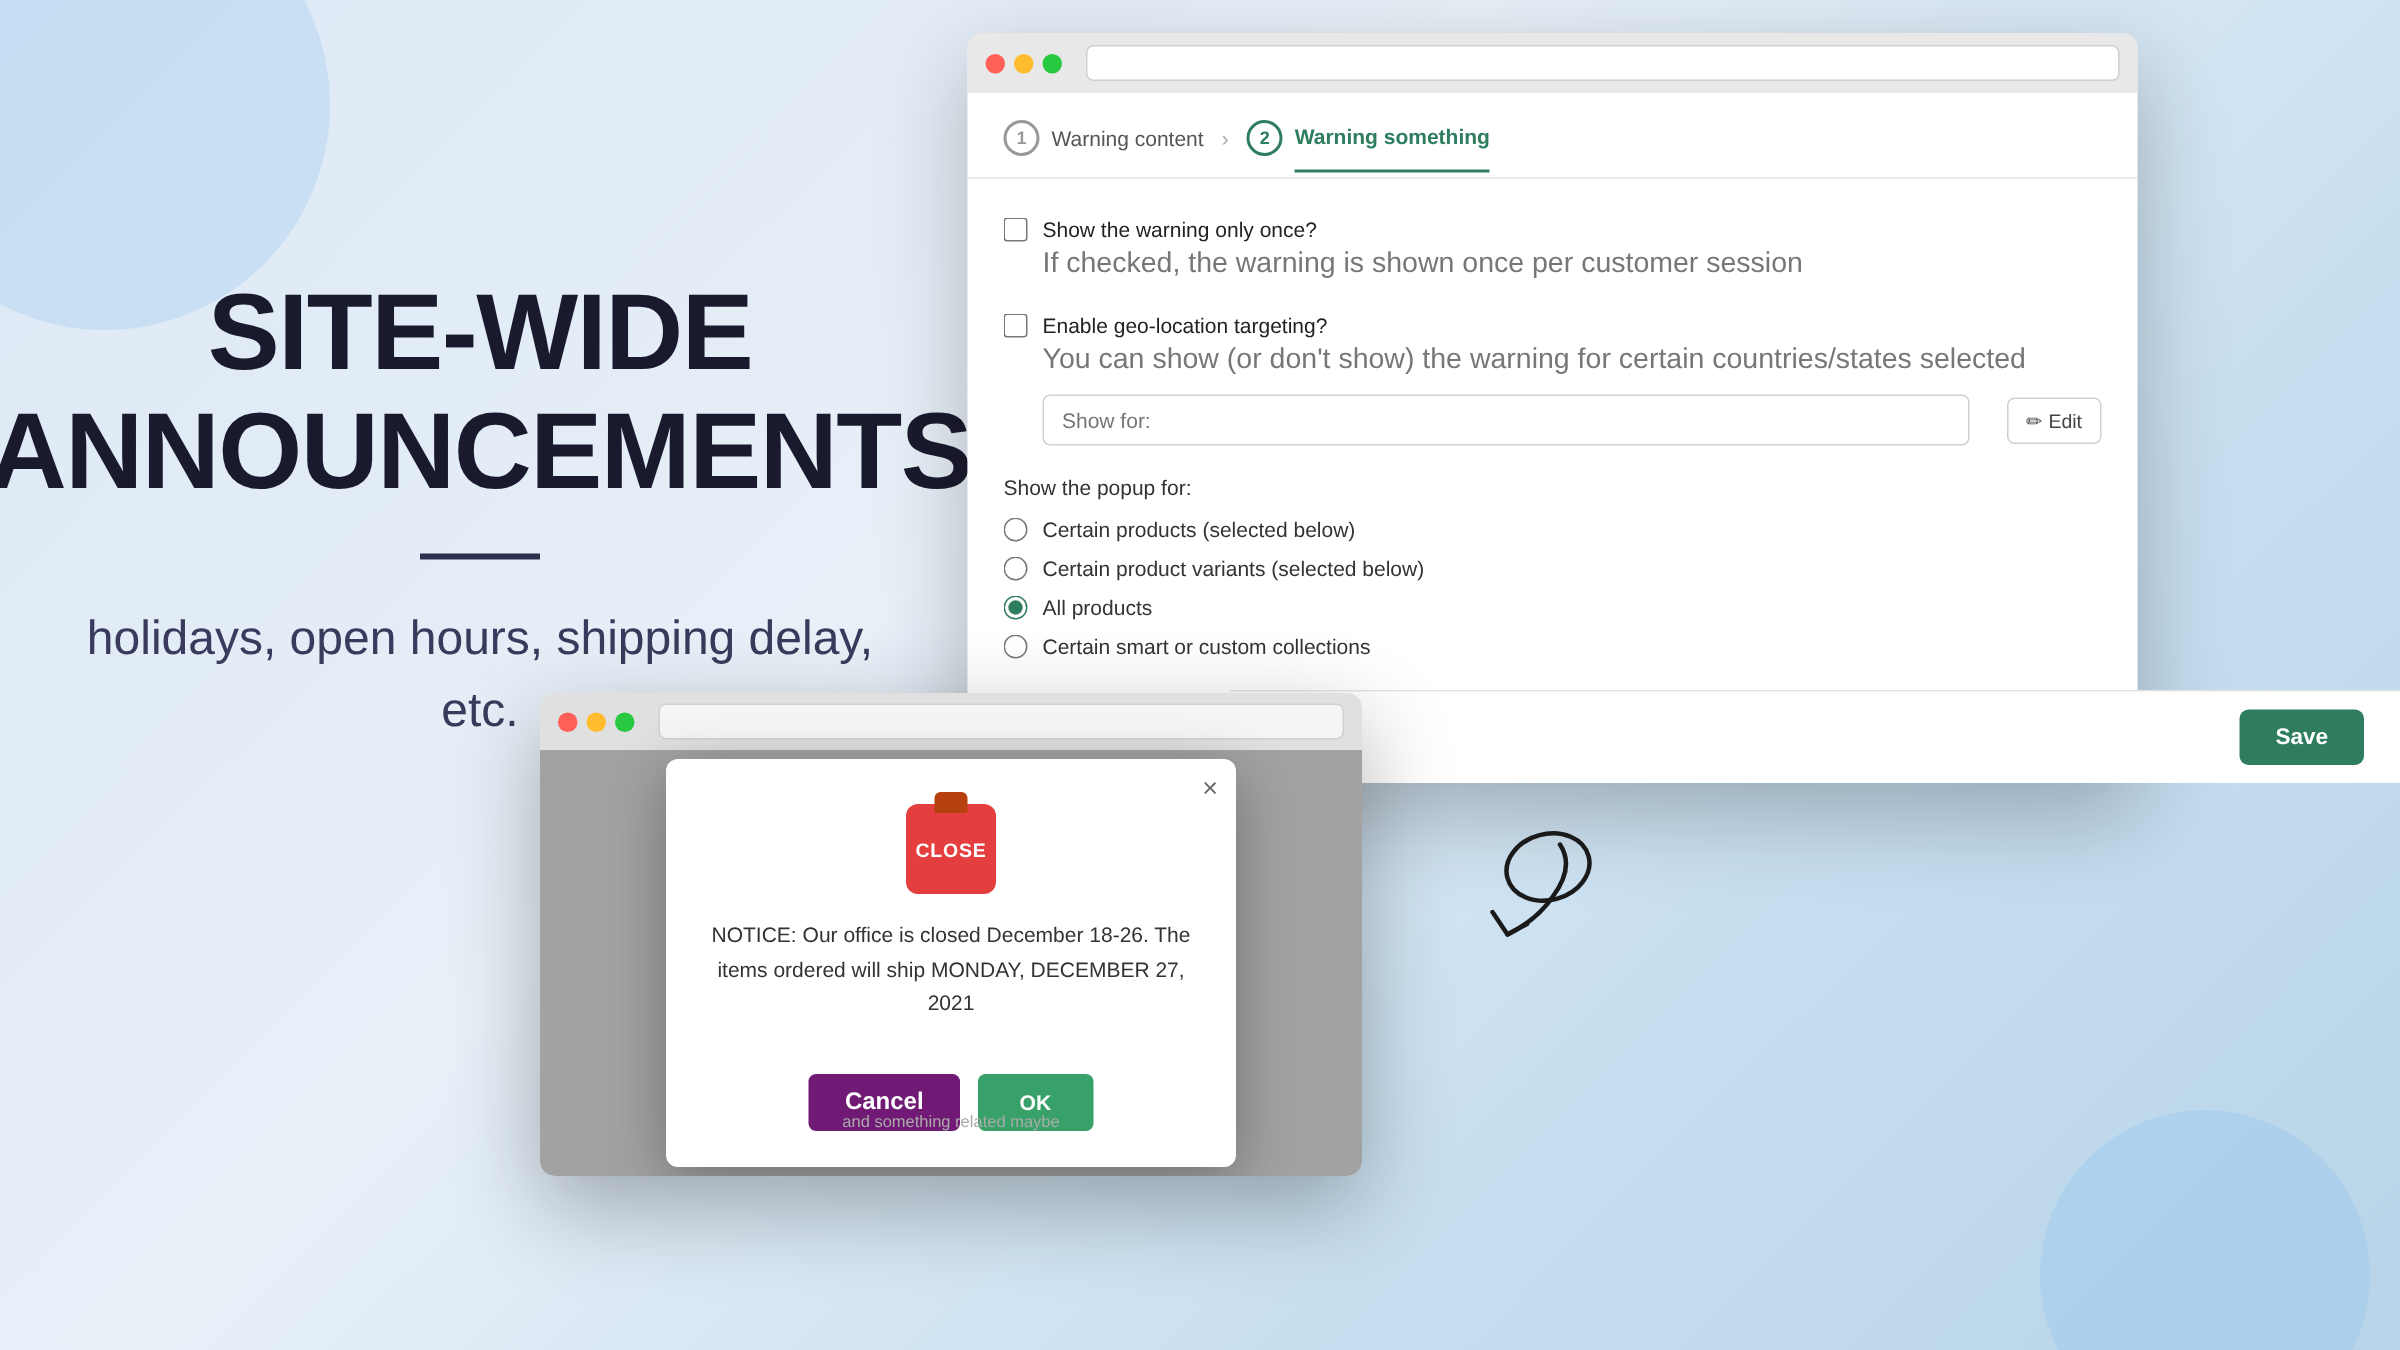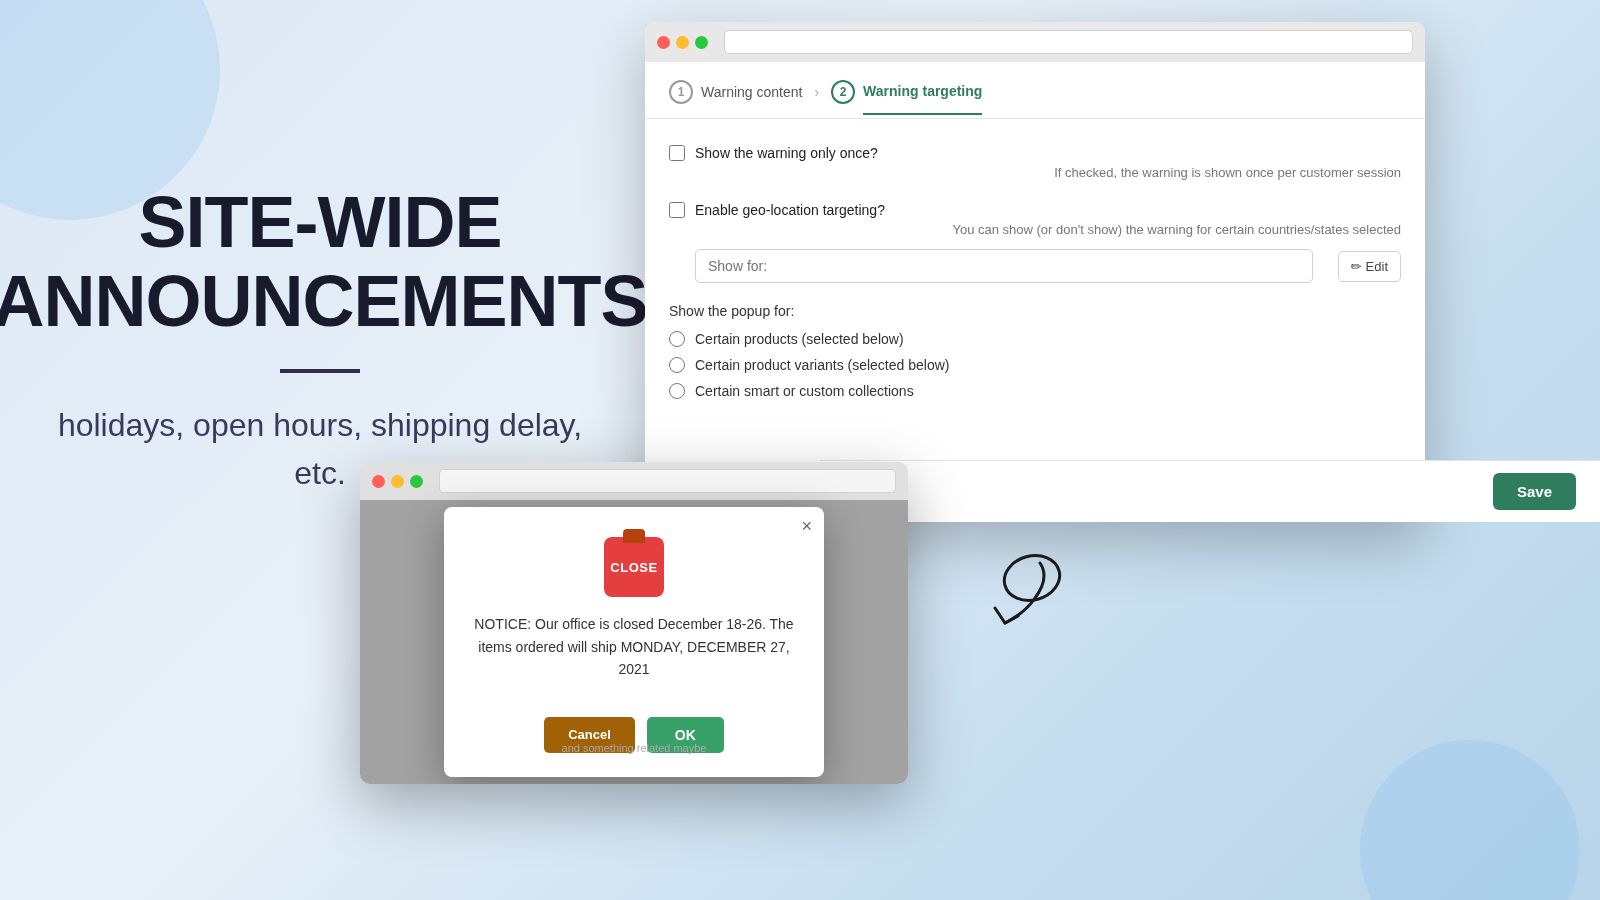--- a/index.html
+++ b/index.html
@@ -177,25 +177,24 @@
       width: 16px;
       height: 16px;
       cursor: pointer;
     }
     .checkbox-label {
       font-size: 14px;
       color: #222;
       font-weight: 500;
     }
     .checkbox-desc {
-      font-size: 13px;
+      font-size: 19px;
       color: #777;
       margin-top: 4px;
       margin-left: 26px;
-      text-align: right;
     }
     .show-for-input {
       display: flex;
       align-items: center;
       gap: 25px;
       margin-left: 26px;
       margin-top: 12px;
     }
     .show-for-input input {
       flex: 1;
@@ -378,26 +377,26 @@
     .modal-notice strong {
       font-weight: 400;
     }
     .modal-footer {
       display: flex;
       justify-content: center;
       gap: 12px;
       padding: 16px 30px 24px;
     }
     .btn-cancel {
-      background: #a16207;
+      background: #701a75;
       color: white;
       border: none;
       padding: 10px 24px;
       border-radius: 5px;
-      font-size: 13px;
+      font-size: 16px;
       font-weight: 600;
       cursor: pointer;
     }
     .btn-ok {
       background: #38a169;
       color: white;
       border: none;
       padding: 10px 28px;
       border-radius: 5px;
       font-size: 14px;
@@ -440,21 +439,21 @@
   <div class="browser-content">
 
     <div class="steps-nav">
       <div class="step-item">
         <div class="step-circle">1</div>
         <span class="step-label">Warning content</span>
       </div>
       <span class="step-chevron">›</span>
       <div class="step-item">
         <div class="step-circle active">2</div>
-        <span class="step-label active">Warning targeting</span>
+        <span class="step-label active">Warning something</span>
       </div>
     </div>
 
     <div class="form-area">
 
       <div class="form-row">
         <div class="checkbox-row">
           <input type="checkbox" style="">
           <span class="checkbox-label">Show the warning only once?</span>
         </div>
@@ -478,20 +477,24 @@
 
       <div class="form-row">
         <p class="popup-for-label">Show the popup for:</p>
         <div class="radio-row">
           <input type="radio" name="popup-target" style="">
           <span class="radio-label">Certain products (selected below)</span>
         </div>
         <div class="radio-row">
           <input type="radio" name="popup-target" style="">
           <span class="radio-label">Certain product variants (selected below)</span>
+        </div>
+        <div class="radio-row">
+          <input type="radio" name="popup-target" checked="" style="">
+          <span class="radio-label">All products</span>
         </div>
         <div class="radio-row">
           <input type="radio" name="popup-target" style="">
           <span class="radio-label">Certain smart or custom collections</span>
         </div>
       </div>
     </div>
   </div>
 </div>
 

